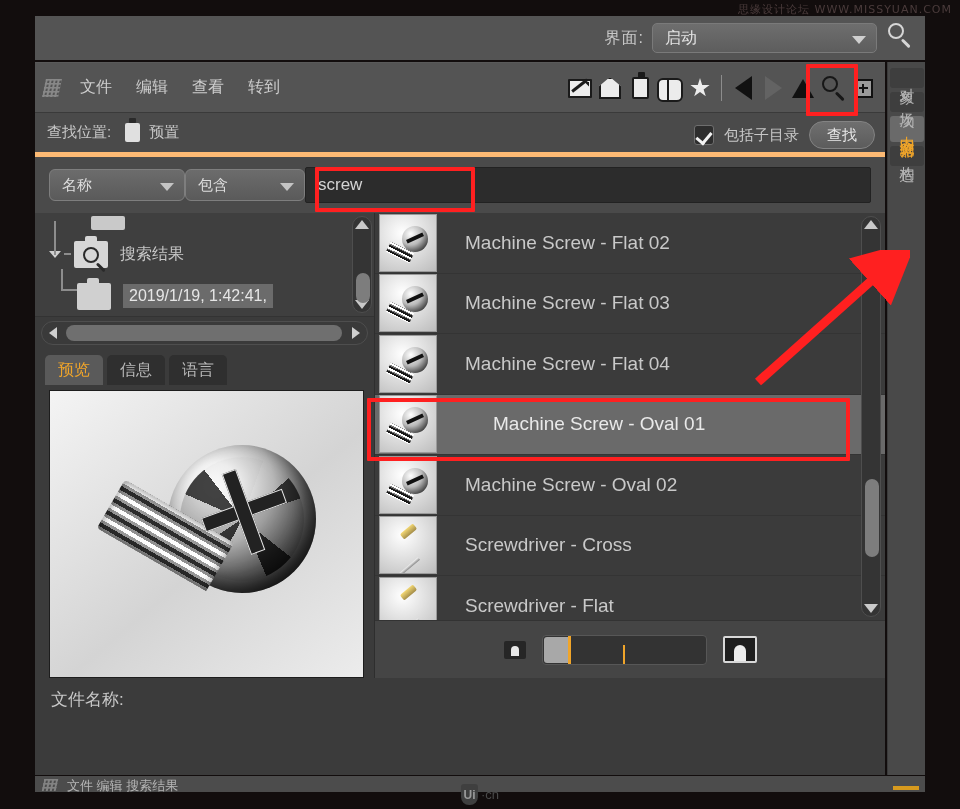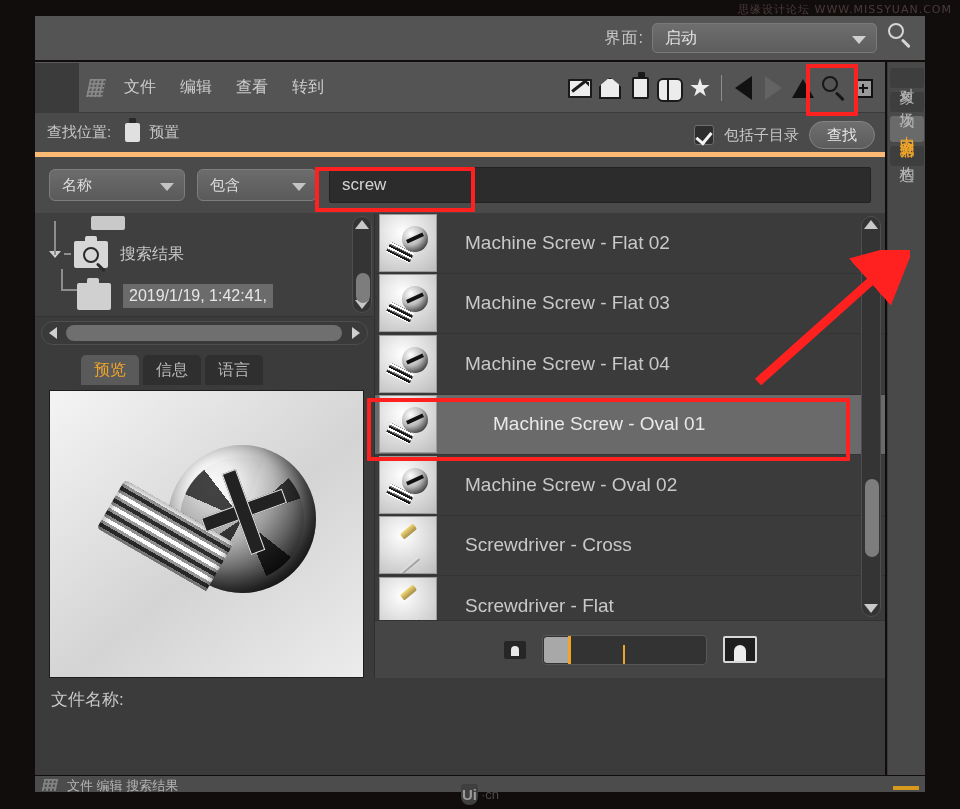--- a/index.html
+++ b/index.html
@@ -73,21 +73,20 @@
     background: #3b3b3b;
     border-top: 1px solid #5a5a5a;
   }
 
   
   .menubar {
     height: 50px; background: #545454;
     display: flex; align-items: center;
     position: relative;
     border-bottom: 1px solid #3a3a3a;
-    margin-left: 44px;
   }
   .grip {
     width: 16px; height: 18px; margin-left: 9px; margin-right: 8px;
     background-image:
       repeating-linear-gradient(to right, #9a9a9a 0 2px, transparent 2px 4px),
       repeating-linear-gradient(to bottom, #9a9a9a 0 2px, transparent 2px 4px);
     background-size: 4px 4px;
     opacity: .75;
     transform: skewX(-12deg);
   }
@@ -196,21 +195,21 @@
   }
   .btn-find {
     height: 28px; min-width: 66px; padding: 0 14px;
     background: linear-gradient(#6f6f6f,#5c5c5c);
     border: 1px solid #838383; border-radius: 14px;
     color: #e8e8e8; font-size: 15px;
     display:flex; align-items:center; justify-content:center;
   }
 
   .row-filters {
-    height: 56px; display: flex; align-items: center; padding: 0 14px; gap: 12px;
+    height: 56px; display: flex; align-items: center; padding: 0 14px; 
     position: relative;
   }
   .dd {
     height: 32px; background: linear-gradient(#6c6c6c,#5a5a5a);
     border: 1px solid #7e7e7e; border-radius: 6px;
     display: flex; align-items: center; position: relative;
     color: #dedede; font-size: 15px; padding-left: 12px;
   }
   .dd .caret {
     position:absolute; right:10px; top:13px; width:0;height:0;
@@ -306,21 +305,21 @@
   .hscroll .ar-r {
     width:0;height:0;border-top:6px solid transparent;border-bottom:6px solid transparent;
     border-left:8px solid #cfcfcf; position:absolute; right: 7px;
   }
   .hscroll .thumb {
     position:absolute; left: 24px; width: 276px; height: 16px;
     background: #6f6f6f; border-radius: 8px;
   }
 
   
-  .ptabs { display: flex; gap: 4px; padding: 6px 8px 0 10px; background: #3b3b3b; margin-left: 36px; }
+  .ptabs { display: flex; gap: 4px; padding: 6px 8px 0 10px; background: #3b3b3b; }
   .ptab {
     height: 30px; padding: 0 13px; background: #2f2f2f;
     border-radius: 5px 5px 0 0; color: #b9b9b9; font-size: 16px;
     display: flex; align-items: center;
   }
   .ptab.active { background: #5a5a5a; color: #f0a52a; }
 
   .preview-box {
     margin: 5px 10px 0 14px; height: 288px;
     background: linear-gradient(140deg,#f4f4f4,#d4d4d4 55%,#ececec);
@@ -499,21 +498,21 @@
     font-family: "DejaVu Sans", sans-serif;
   }
   .wm-bottom {
     position: absolute; left: 50%; transform: translateX(-50%); top: 784px;
     display: flex; align-items: center; gap: 3px;
     color: #4a4a4a; font-size: 13px;
   }
   .wm-bottom .mark {
     width: 17px; height: 21px; background: #3f3f3f;
     border-radius: 3px 3px 8px 8px;
-    color: #9a9a9a; font-size: 15px; font-weight: bold;
+    color: #9a9a9a; font-size: 12px; font-weight: bold;
     display:flex;align-items:center;justify-content:center;
   }
 </style>
 </head>
 <body>
 
 <div id="app">
 
   <div class="wm-top">思缘设计论坛  WWW.MISSYUAN.COM</div>
 

